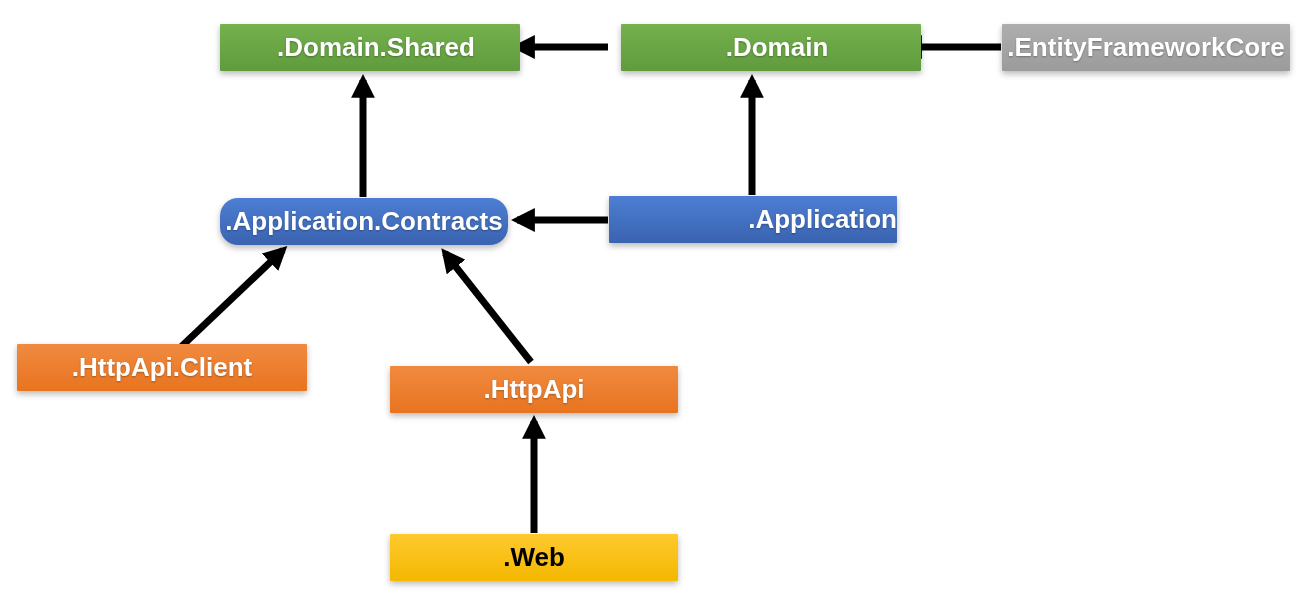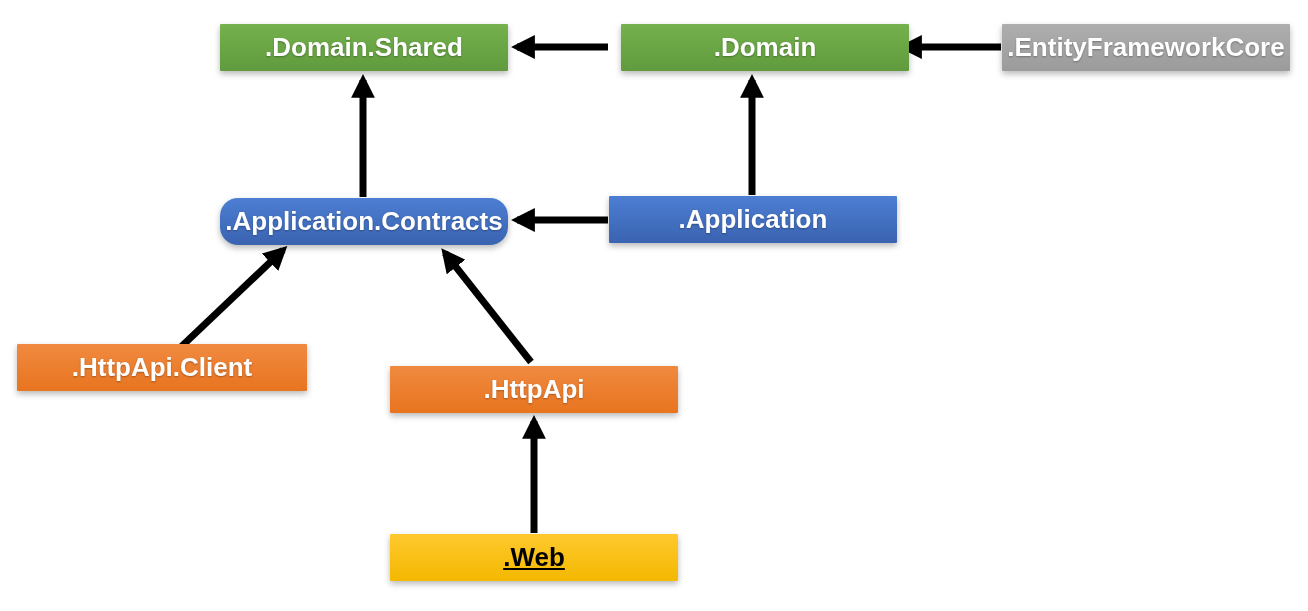--- a/index.html
+++ b/index.html
@@ -29,37 +29,37 @@
     justify-content: center;
     font-size: 26px;
     font-weight: bold;
     color: var(--box-text);
     text-shadow: 0 1px 2px rgba(0,0,0,0.30);
     border-radius: 1px;
     box-shadow: 0 3px 6px rgba(0,0,0,0.28);
     letter-spacing: 0px;
     white-space: nowrap;
   }
-  .node.green  { background: linear-gradient(to bottom, var(--green-top),  var(--green-bottom)); }
+  .node.green  { background: linear-gradient(to bottom, var(--green-top),  var(--green-bottom)); padding-left: 12px; }
   .node.blue   { background: linear-gradient(to bottom, var(--blue-top),   var(--blue-bottom)); }
   .node.gray   { background: linear-gradient(to bottom, var(--gray-top),   var(--gray-bottom)); }
   .node.orange { background: linear-gradient(to bottom, var(--orange-top), var(--orange-bottom)); }
   .node.yellow {
     background: linear-gradient(to bottom, var(--yellow-top), var(--yellow-bottom));
     color: var(--web-text);
     text-shadow: none;
   }
   .n-domain-shared  { left: 220px;  top: 24px;  width: 288px; height: 47px; }
   .n-domain         { left: 621px;  top: 24px;  width: 288px; height: 47px; }
   .n-efc            { left: 1002px; top: 24px;  width: 288px; height: 47px; }
   .n-app-contracts  { left: 220px;  top: 198px; width: 288px; height: 47px; border-radius: 18px; }
-  .n-application    { left: 609px;  top: 196px; width: 288px; height: 47px; }
+  .n-application    { left: 609px;  top: 196px; width: 288px; height: 47px; justify-content: flex-end; }
   .n-httpapi-client { left: 17px;   top: 344px; width: 290px; height: 47px; }
   .n-httpapi        { left: 390px;  top: 366px; width: 288px; height: 47px; text-align: center; }
-  .n-web            { left: 390px;  top: 534px; width: 288px; height: 47px; text-decoration: underline; }
+  .n-web            { left: 390px;  top: 534px; width: 288px; height: 47px; }
   .arrow-line {
     stroke: var(--arrow);
     stroke-width: 7;
     fill: none;
   }
 </style>
 </head>
 <body>
 
 <div class="canvas">

